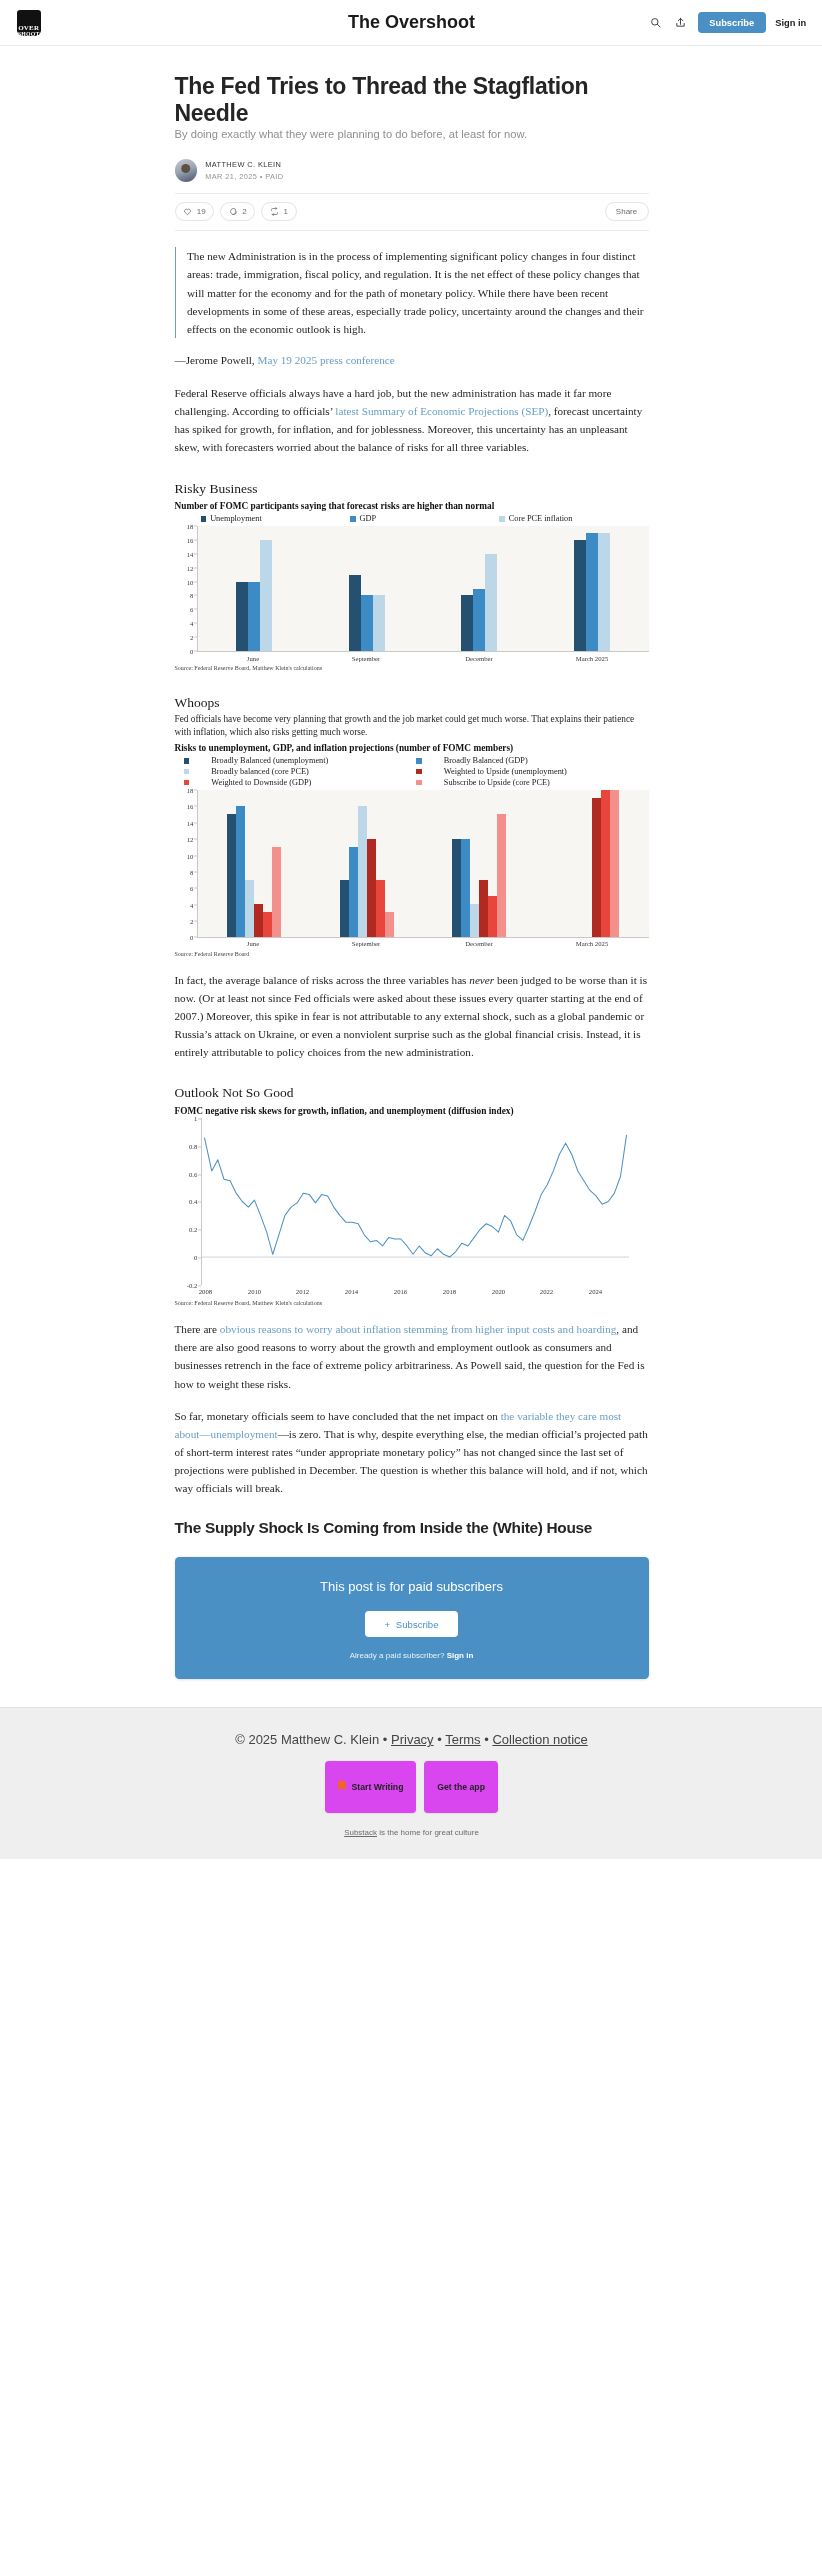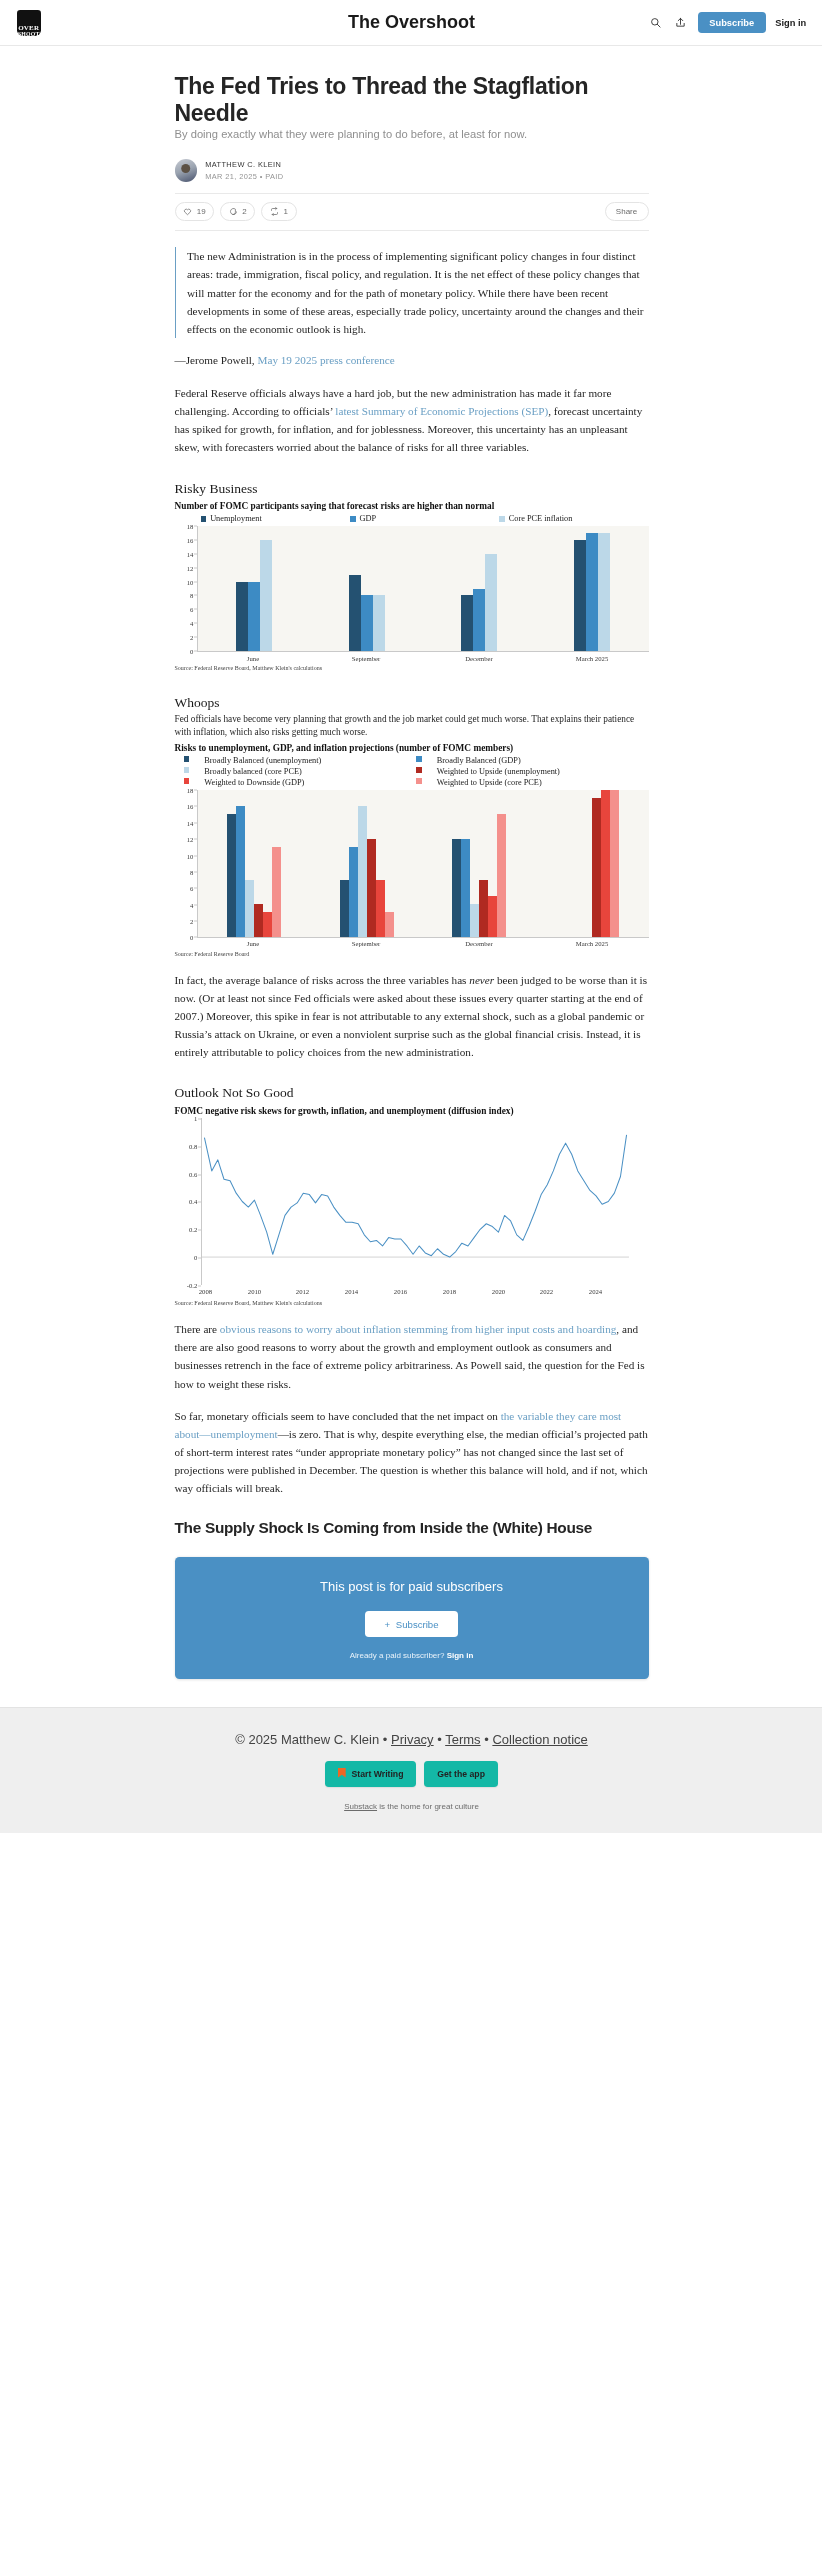--- a/index.html
+++ b/index.html
@@ -211,21 +211,21 @@
     display: flex;
     flex-wrap: wrap;
     font-family: "Liberation Serif", serif;
     font-size: 8.3px;
     color: #1a1a1a;
     margin-top: 3.2px;
   }
   .legend.cols3 .lg { width: 33.33%; display: flex; align-items: center; gap: 3.8px; }
   .legend.cols3 { justify-content: center; padding-left: 26px; }
   .legend.cols2 { display: grid; grid-template-columns: 1fr 1fr; row-gap: 1.9px; padding-left: 9px; }
-  .legend.cols2 .lg { display: flex; gap: 15px; }
+  .legend.cols2 .lg { display: flex; align-items: center; gap: 22px; }
   .sw { width: 5.8px; height: 5.8px; flex: 0 0 auto; }
 
   .plot-wrap {
     position: relative;
     margin-top: 2.6px;
   }
   .plot-area {
     position: relative;
     background: #f7f6f2;
     margin-left: 22px;
@@ -371,24 +371,24 @@
     text-decoration: underline;
     cursor: pointer;
   }
   .foot-btns {
     margin-top: 14px;
     display: flex;
     justify-content: center;
     gap: 7.7px;
   }
   .foot-btn {
-    background: #14b8a6;
+    background: #d946ef;
     border: none;
     border-radius: 3.8px;
-    padding: 7px 13px;
+    padding: 20px 13px;
     font-size: 8.7px;
     font-weight: 700;
     color: #222;
     display: flex;
     align-items: center;
     gap: 5.8px;
     cursor: pointer;
     box-shadow: 0 0.6px 1.3px rgba(0,0,0,.07);
     font-family: "Liberation Sans", sans-serif;
   }
@@ -561,21 +561,21 @@
         <div class="lg">
           <span class="sw" style="background:#b02a21"></span>
           <span>Weighted to Upside (unemployment)</span>
         </div>
         <div class="lg">
           <span class="sw" style="background:#e8453c"></span>
           <span>Weighted to Downside (GDP)</span>
         </div>
         <div class="lg">
           <span class="sw" style="background:#f4908c"></span>
-          <span>Weighted to Upside (core PCE)</span>
+          <span>Subscribe to Upside (core PCE)</span>
         </div>
       </div>
     <div class="plot-wrap">
       <div class="y-axis" id="yax-2">
           <div class="y-tick" style="top: 147px;">0</div>
           <div class="y-tick" style="top: 131px;">2</div>
           <div class="y-tick" style="top: 115px;">4</div>
           <div class="y-tick" style="top: 98px;">6</div>
           <div class="y-tick" style="top: 82px;">8</div>
           <div class="y-tick" style="top: 66px;">10</div>

